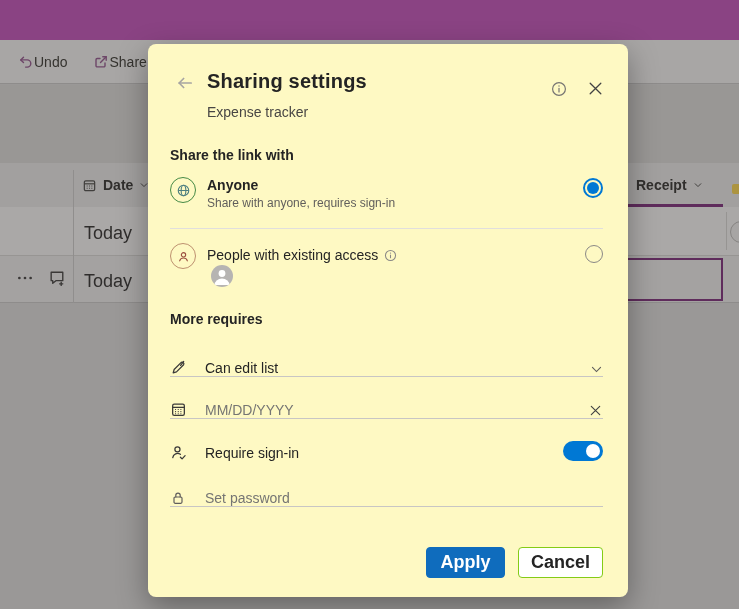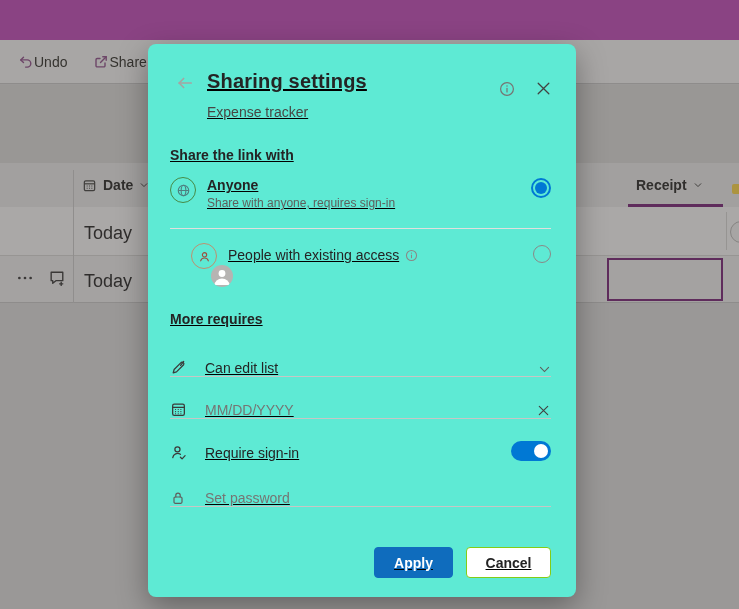--- a/index.html
+++ b/index.html
@@ -22,21 +22,21 @@
   .cell-today { position:absolute; left:84px; font-size:18px; color:#2f2d2c; }
   .t1 { top:223px; } .t2 { top:271px; }
   .row-actions { position:absolute; left:16px; top:268px; display:flex; align-items:center; gap:14px; color:#3a3837; }
   .col-sep { position:absolute; left:73px; top:170px; width:1px; height:133px; background:#908e8d; }
   .col-sep2 { position:absolute; left:726px; top:212px; width:1px; height:38px; background:#969492; }
   .partial-circle { position:absolute; left:730px; top:221px; width:22px; height:22px; border-radius:50%; border:1px solid #868482; background:#a7a5a4; }
   .partial-icon { position:absolute; left:732px; top:184px; width:10px; height:10px; background:#ac9440; border-radius:2px; }
   .selected-cell { position:absolute; left:607px; top:258px; width:116px; height:43px; border:2px solid var(--cell-border-purple,#5f2c5c); }
 
   
-  .dialog { position:absolute; left:148px; top:44px; width:428px; height:553px; background:#5eead4; border-radius:8px; box-shadow:0 10px 30px rgba(0,0,0,0.35); z-index:10; overflow:hidden;text-decoration:underline; }
+  .dialog { position:absolute; left:148px; top:44px; width:480px; height:553px; background:#fef9c3; border-radius:8px; box-shadow:0 10px 30px rgba(0,0,0,0.35); z-index:10; overflow:hidden; }
   .dlg-header { display:flex; align-items:flex-start; padding:26px 24px 0 28px; }
   .back-btn { color:#a6a4a2; margin-top:4px; cursor:pointer; }
   .title-block { margin-left:13px; flex:1; }
   .dlg-title { font-size:20px; font-weight:bold; color:#242424; letter-spacing:0.2px; }
   .dlg-subtitle { font-size:14px; color:#484644; margin-top:11px; }
   .hdr-icons { display:flex; align-items:center; gap:20px; margin-top:10px; }
   .info-icon { color:#767472; cursor:pointer; }
   .close-icon { color:#424242; cursor:pointer; }
 
   .section-label { font-size:14px; font-weight:bold; color:#242424; margin:27px 22px 0; }
@@ -62,21 +62,21 @@
   .set-text { font-size:14px; color:#242424; margin-left:17px; flex:1; }
   .set-text.placeholder { color:#757573; }
   .chev-down { color:#605e5c; cursor:pointer; }
   .clear-x { color:#424242; cursor:pointer; }
   .toggle { width:40px; height:20px; border-radius:10px; background:#c8c6c4; position:relative; flex:none; cursor:pointer; }
   .toggle.on { background:var(--toggle-on,#0078d4); }
   .toggle .knob { position:absolute; top:3px; left:3px; width:14px; height:14px; border-radius:50%; background:#fff; }
   .toggle.on .knob { left:auto; right:3px; }
 
   .btn-row { display:flex; justify-content:flex-end; gap:13px; margin:40px 25px 0; }
-  .btn { height:31px; border-radius:4px; font-size:14px; font-weight:bold; font-family:"Liberation Sans",sans-serif; display:flex; align-items:center; justify-content:center; cursor:pointer; }
+  .btn { height:31px; border-radius:4px; font-size:18px; font-weight:bold; font-family:"Liberation Sans",sans-serif; display:flex; align-items:center; justify-content:center; cursor:pointer; }
   .btn-primary { background:var(--accent-blue,#0f6cbd); color:#fff; border:1px solid var(--accent-blue,#0f6cbd); width:79px; }
   .btn-default { background:#fff; color:#242424; border:1px solid #84cc16; width:85px; }
 
   svg { display:block; }
 </style>
 </head>
 <body>
 
 <div class="stage">
 
@@ -202,21 +202,21 @@
       </div>
       <div class="opt-text">
         <div class="opt-title">Anyone</div>
         <div class="opt-desc">Share with anyone, requires sign-in</div>
       </div>
       <div class="radio on"></div>
     </div>
 
     <div class="opt-divider"></div>
 
-    <div class="option-row" style="padding-bottom:2px;margin-left:21px;">
+    <div class="option-row" style="padding-bottom:2px;">
       <div class="opt-icon person-circ">
         <svg width="15" height="15" viewBox="0 0 16 16" fill="none" stroke="currentColor" stroke-width="1.2" stroke-linecap="round">
           <circle cx="8" cy="6.2" r="2.3"></circle>
             <path d="M3.9 12.6 a4.3 4.3 0 0 1 8.2 0"></path>
         </svg>
       </div>
       <div class="opt-text">
         <div class="opt-title-reg">
           <span>People with existing access</span>
           <span class="small-info">

